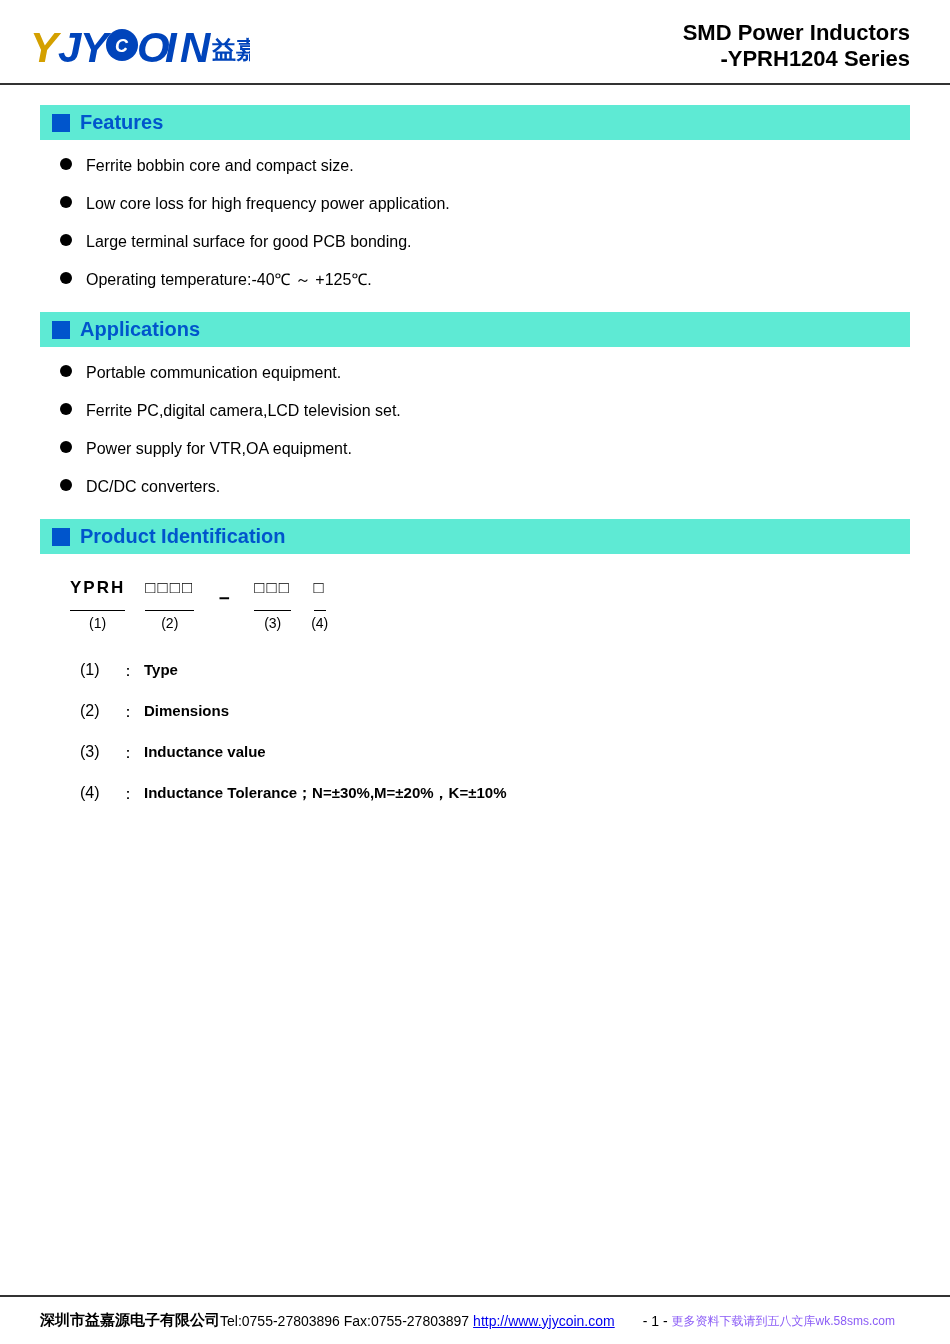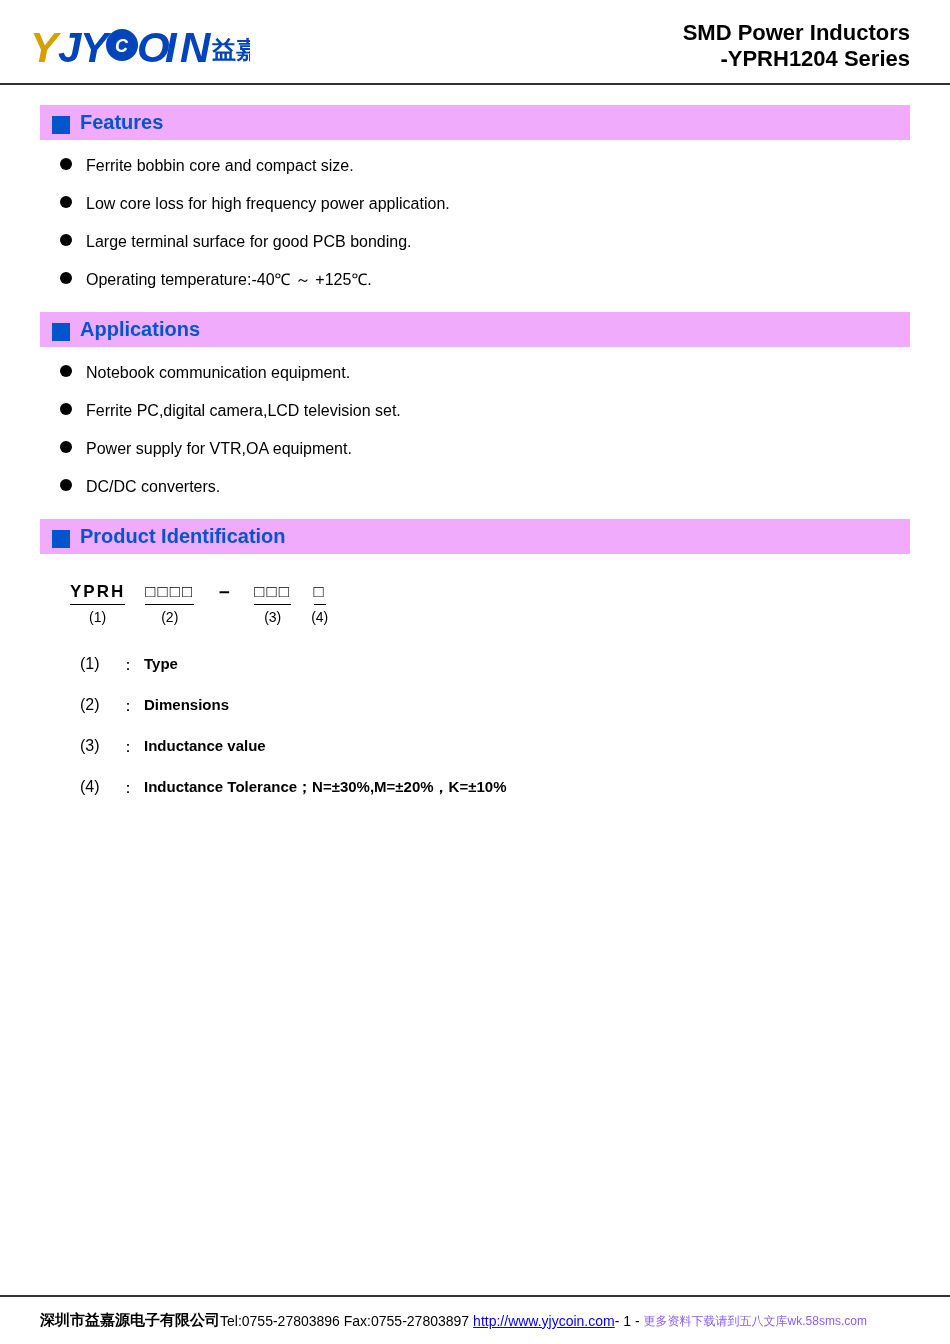--- a/index.html
+++ b/index.html
@@ -51,23 +51,23 @@
     }
 
     
     .content {
       padding: 0 40px;
       flex: 1;
     }
 
     
     .section-header {
-      background: #f0abfc;
-      display: flex;
-      align-items: flex-end;
+      background: #5eead4;
+      display: flex;
+      align-items: center;
       padding: 6px 12px;
       margin-top: 20px;
       margin-bottom: 14px;
     }
 
     .section-icon {
       display: inline-block;
       width: 18px;
       height: 18px;
       background: #0055cc;
@@ -122,21 +122,21 @@
     .pn-group {
       display: flex;
       flex-direction: column;
       align-items: center;
     }
 
     .pn-value {
       font-size: 17px;
       font-weight: bold;
       border-bottom: 1.5px solid #000;
-      padding-bottom: 2px;
+      padding-bottom: 12px;
       letter-spacing: 2px;
     }
 
     .pn-label {
       margin-top: 4px;
       font-size: 14px;
     }
 
     .pn-dash {
       font-size: 20px;
@@ -191,20 +191,21 @@
     }
 
     .footer-contact {
       font-size: 14px;
     }
 
     .footer-row2 {
       display: flex;
       justify-content: space-between;
       align-items: center;
+      gap: 28px;
     }
 
     .footer-url {
       color: #0000ee;
       font-size: 14px;
       text-decoration: underline;
     }
 
     .footer-page {
       font-size: 14px;
@@ -278,21 +279,21 @@
     </ul>
 
     <div class="section-header">
       <span class="section-icon"></span>
       <span class="section-title">Applications</span>
     </div>
 
     <ul class="bullet-list">
       <li>
         <span class="bullet-dot"></span>
-        <span>Notebook communication equipment.</span>
+        <span>Portable communication equipment.</span>
       </li>
       <li>
         <span class="bullet-dot"></span>
         <span>Ferrite PC,digital camera,LCD television set.</span>
       </li>
       <li>
         <span class="bullet-dot"></span>
         <span>Power supply for VTR,OA equipment.</span>
       </li>
       <li>

